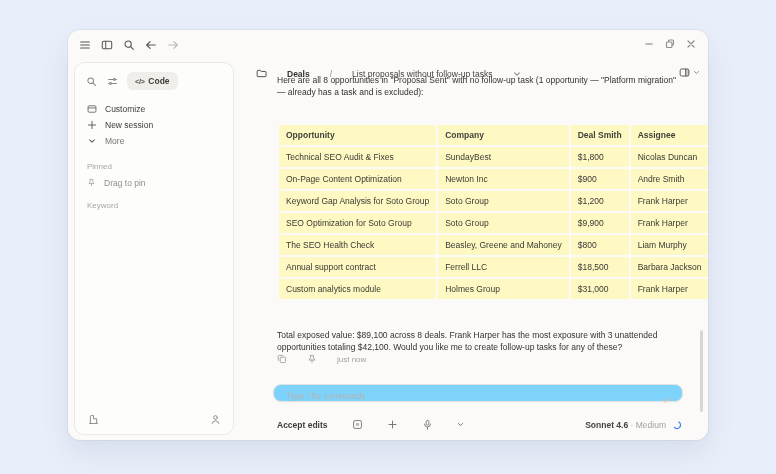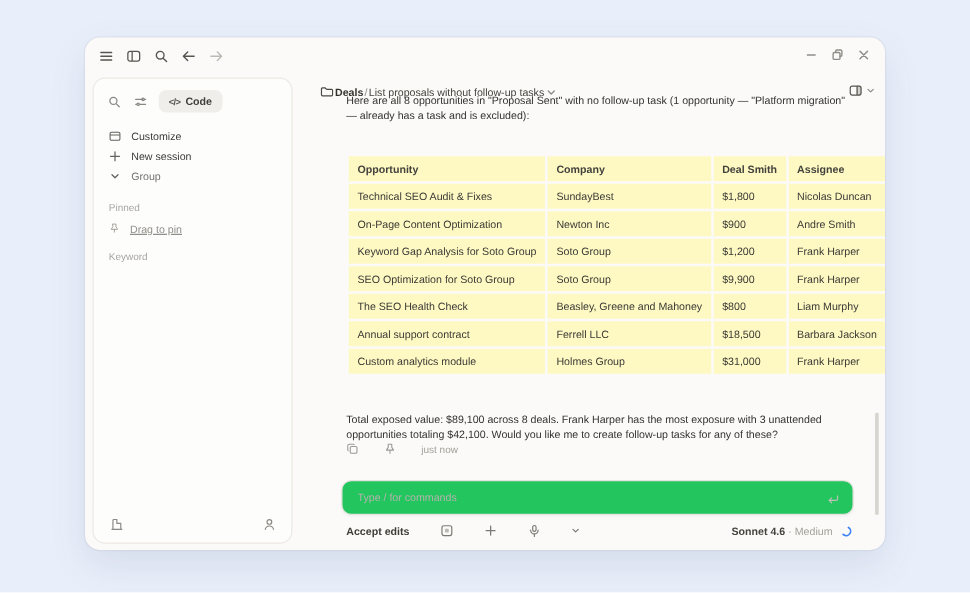--- a/index.html
+++ b/index.html
@@ -34,26 +34,26 @@
   }
   .code-pill .glyph { font-size:7.5px; font-weight:700; letter-spacing:-.5px; color:#55544e; }
   .sb-nav { padding:4px 6px 0; }
   .sb-item {
     display:flex; align-items:center; gap:8px; height:16px; padding:0 5px;
     font-size:8.5px; color:#3c3b36; border-radius:5px; cursor:pointer;
   }
   .sb-item .ic { width:11px; height:11px; display:flex; align-items:center; justify-content:center; color:#63625c; }
   .sb-item.muted { color:#75736d; }
   .sec-label { margin-top:13px; padding:0 12px; font-size:8px; color:#a8a6a0; }
-  .drag-pin { margin-top:7px; padding:0 12px; display:flex; align-items:center; gap:7px; font-size:8.5px; color:#918f89;text-decoration:underline; }
+  .drag-pin { margin-top:7px; padding:0 12px; display:flex; align-items:center; gap:7px; font-size:8.5px; color:#918f89; }
   .drag-pin .ic { width:10px; height:10px; display:flex; color:#a3a19b; }
   .sb-footer { position:absolute; left:12px; right:12px; bottom:9px; display:flex; justify-content:space-between; color:#8a8883; }
   .sb-footer .ic { width:12px; height:12px; display:flex; align-items:center; justify-content:center; cursor:pointer; }
   
-  .crumb-row { position:absolute; left:188px; top:38px; display:flex; align-items:center; gap:1px; cursor:pointer; }
+  .crumb-row { position:absolute; left:188px; top:38px; display:flex; align-items:center; gap:20px; cursor:pointer; }
   .crumb-row .ic { width:11px; height:11px; display:flex; color:#4a4944; }
   .crumb-root { font-size:8.5px; font-weight:700; color:#33322d; }
   .crumb-sep { font-size:8.5px; color:#8d8b86; }
   .crumb-title { font-size:8.5px; color:#44433e; }
   .crumb-chev { width:8px; height:8px; display:flex; color:#8d8b86; margin-left:1px; }
   .panel-toggle { position:absolute; right:8px; top:37px; display:flex; align-items:center; gap:3px; color:#55544e; cursor:pointer; }
   .panel-toggle .chev { width:7px; height:7px; display:flex; color:#8d8b86; }
   
   .intro, .summary {
     position:absolute; left:209px; width:404px;
@@ -66,22 +66,22 @@
     background:#fef9c3; font-size:8.5px; color:#3a3934; text-align:left;
     padding:5px 7px; white-space:nowrap; overflow:hidden; height:20px;
   }
   .deal-table th { font-weight:600; color:#43423d; }
   .c1{width:148px} .c2{width:123px} .c3{width:52px} .c4{width:77px}
   .msg-actions { position:absolute; left:209px; top:324px; display:flex; align-items:center; gap:20px; color:#9b9994; }
   .msg-actions .ic { width:10px; height:10px; display:flex; cursor:pointer; }
   .msg-time { font-size:8px; color:#a3a19b; }
   
   .composer {
-    position:absolute; left:205px; top:354px; width:410px; height:28px;
-    background:#22c55e; border:1px solid #e5e3de; border-radius:8px;
+    position:absolute; left:205px; top:354px; width:410px; height:18px;
+    background:#7dd3fc; border:1px solid #e5e3de; border-radius:8px;
     box-shadow:0 1px 2px rgba(0,0,0,.03);
   }
   .composer input {
     width:100%; height:100%; border:0; outline:0; background:transparent;
     padding:0 30px 0 12px; font-size:8.5px; color:#33322e;
     font-family:"Liberation Sans","DejaVu Sans",sans-serif;
   }
   .composer input::placeholder { color:#b5b3ad; }
   .return-ic { position:absolute; right:10px; top:9px; width:11px; height:11px; display:flex; color:#c2c0ba; }
   .composer-bar { position:absolute; left:209px; right:26px; top:389px; display:flex; align-items:center; justify-content:space-between; }
@@ -187,21 +187,21 @@
               </svg>
           </span>
           <span>New session</span>
         </div>
         <div class="sb-item muted">
           <span class="ic">
             <svg width="8" height="8" viewBox="0 0 10 10" fill="none" stroke="currentColor" stroke-width="1.3" stroke-linecap="round" stroke-linejoin="round">
                 <path d="M2 3.5l3 3 3-3"></path>
               </svg>
           </span>
-          <span>Group</span>
+          <span>More</span>
         </div>
       </nav>
       <div class="sec-label">Pinned</div>
       <div class="drag-pin">
         <span class="ic">
           <svg width="9" height="9" viewBox="0 0 14 14" fill="none" stroke="currentColor" stroke-width="1.2" stroke-linecap="round" stroke-linejoin="round">
               <path d="M5 2h4v3.5l2 3H3l2-3zM7 8.5V12"></path>
             </svg>
         </span>
         <span>Drag to pin</span>

